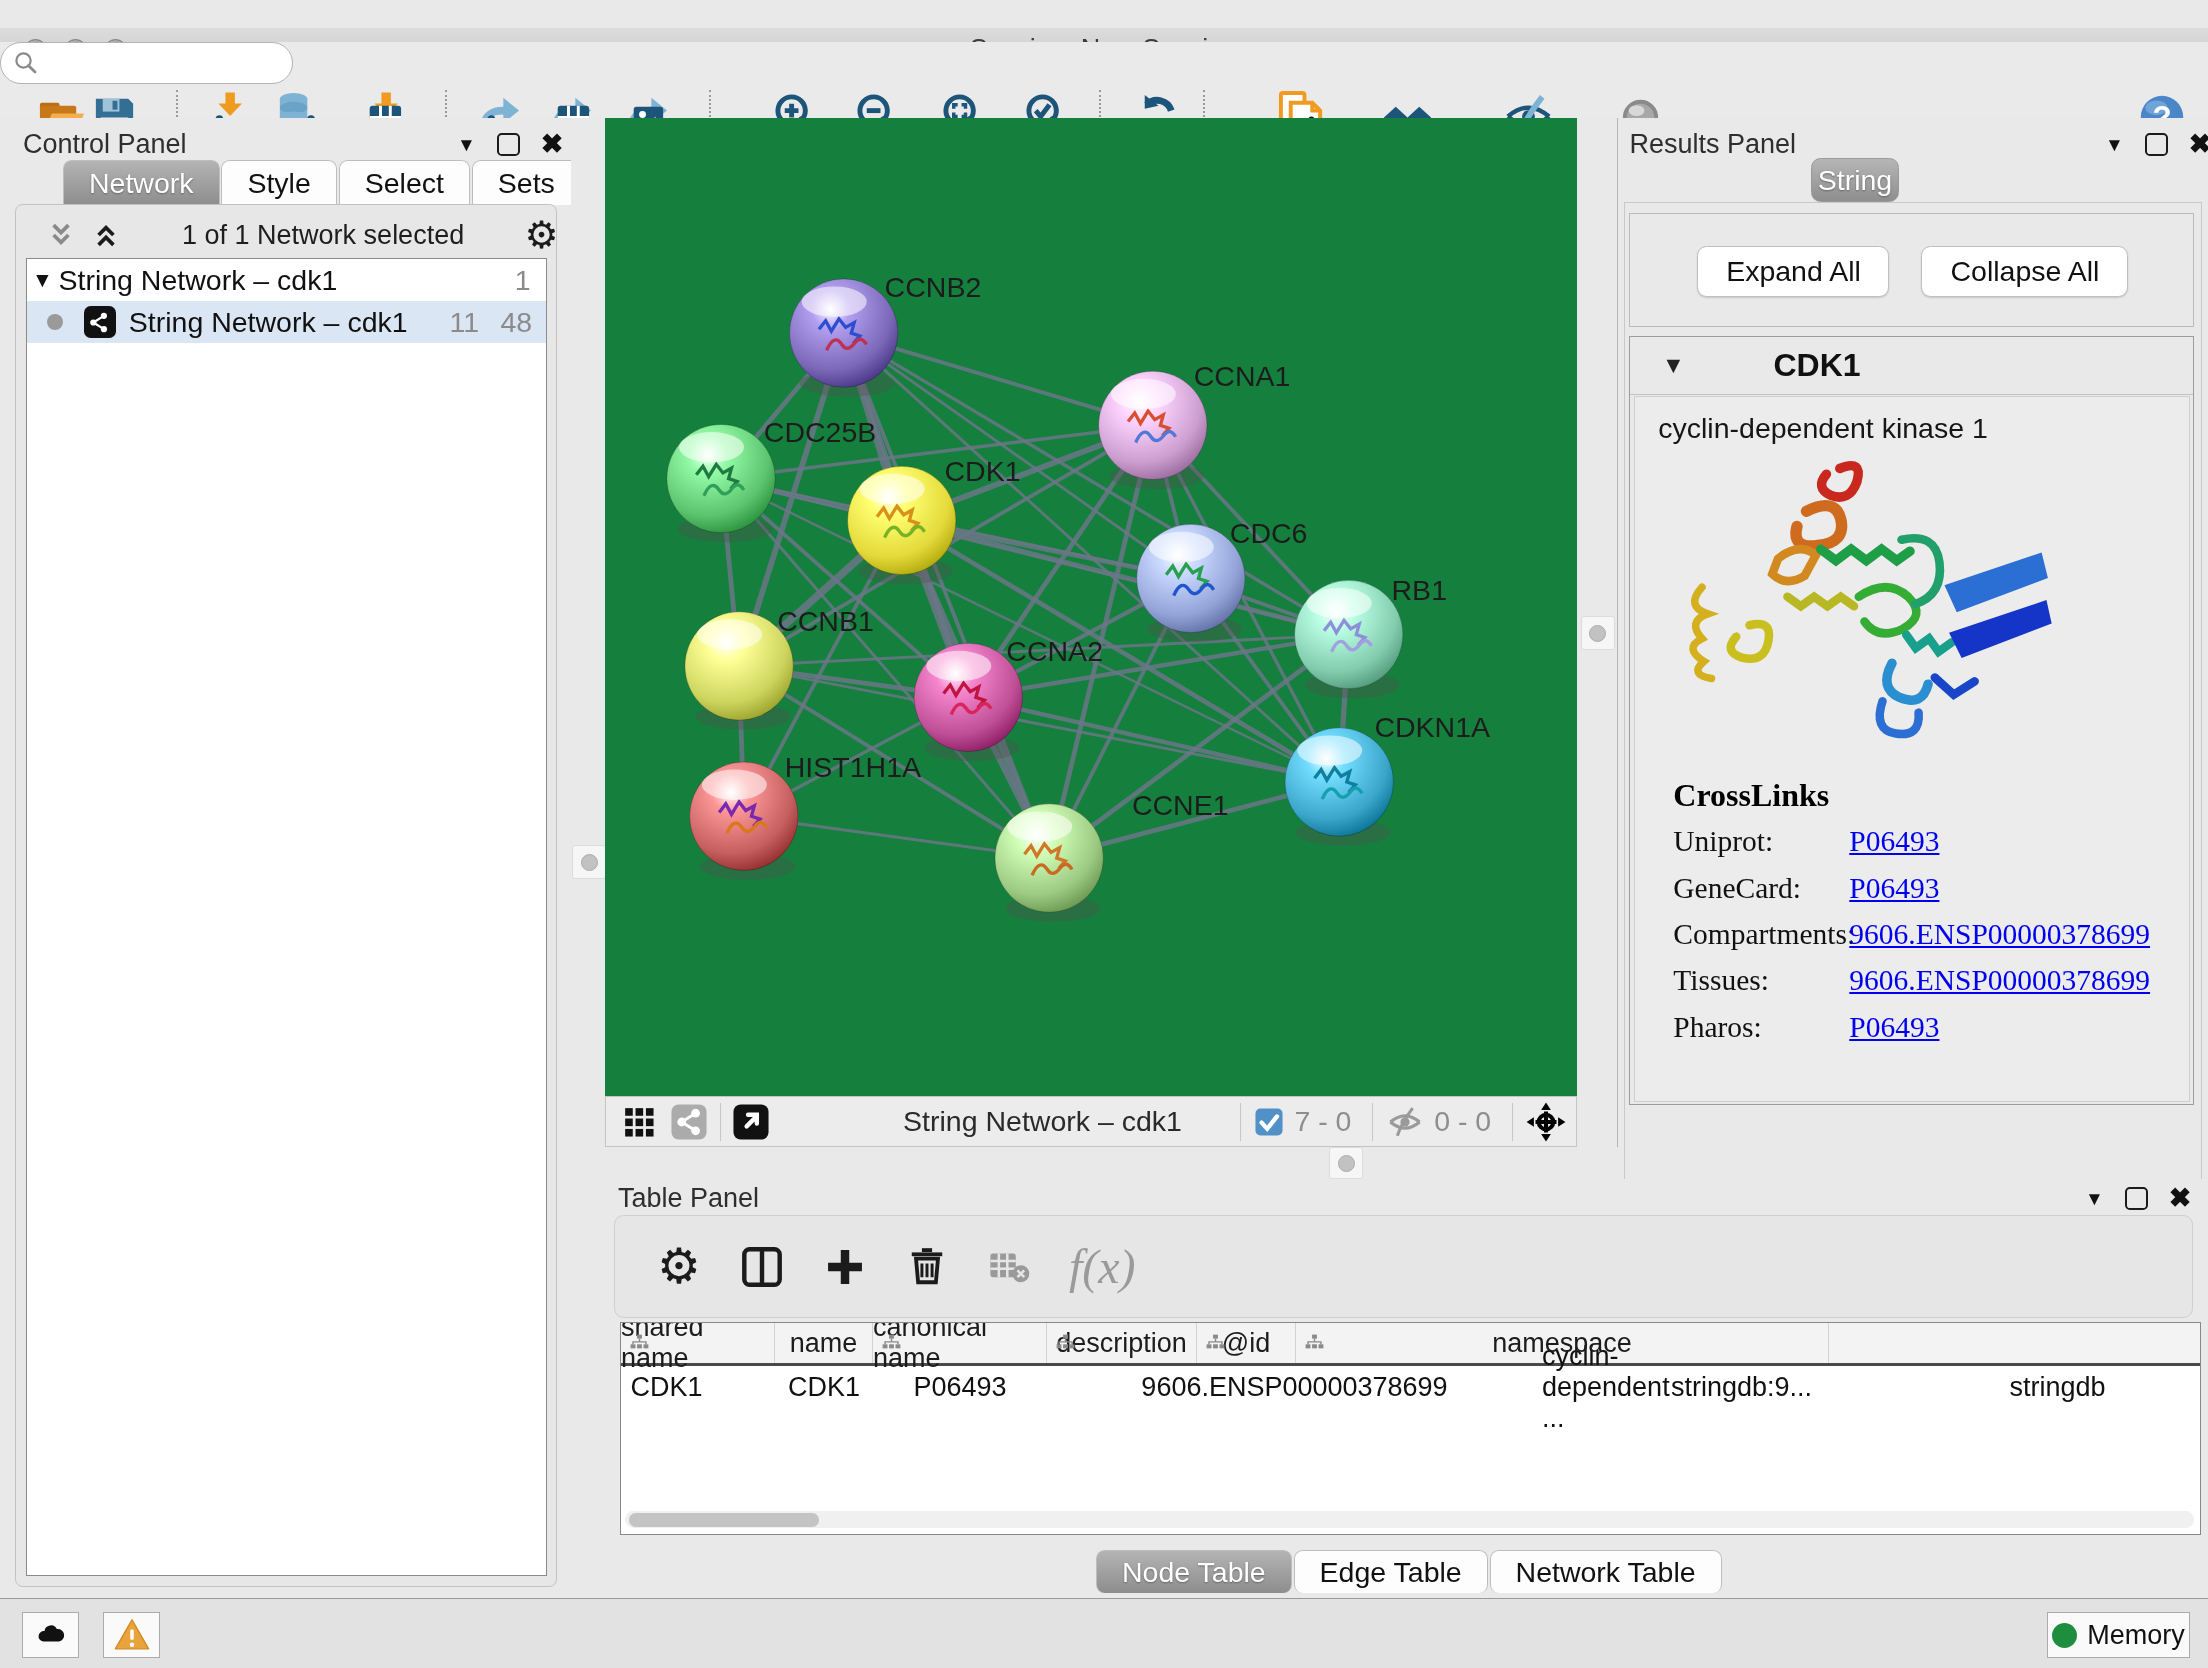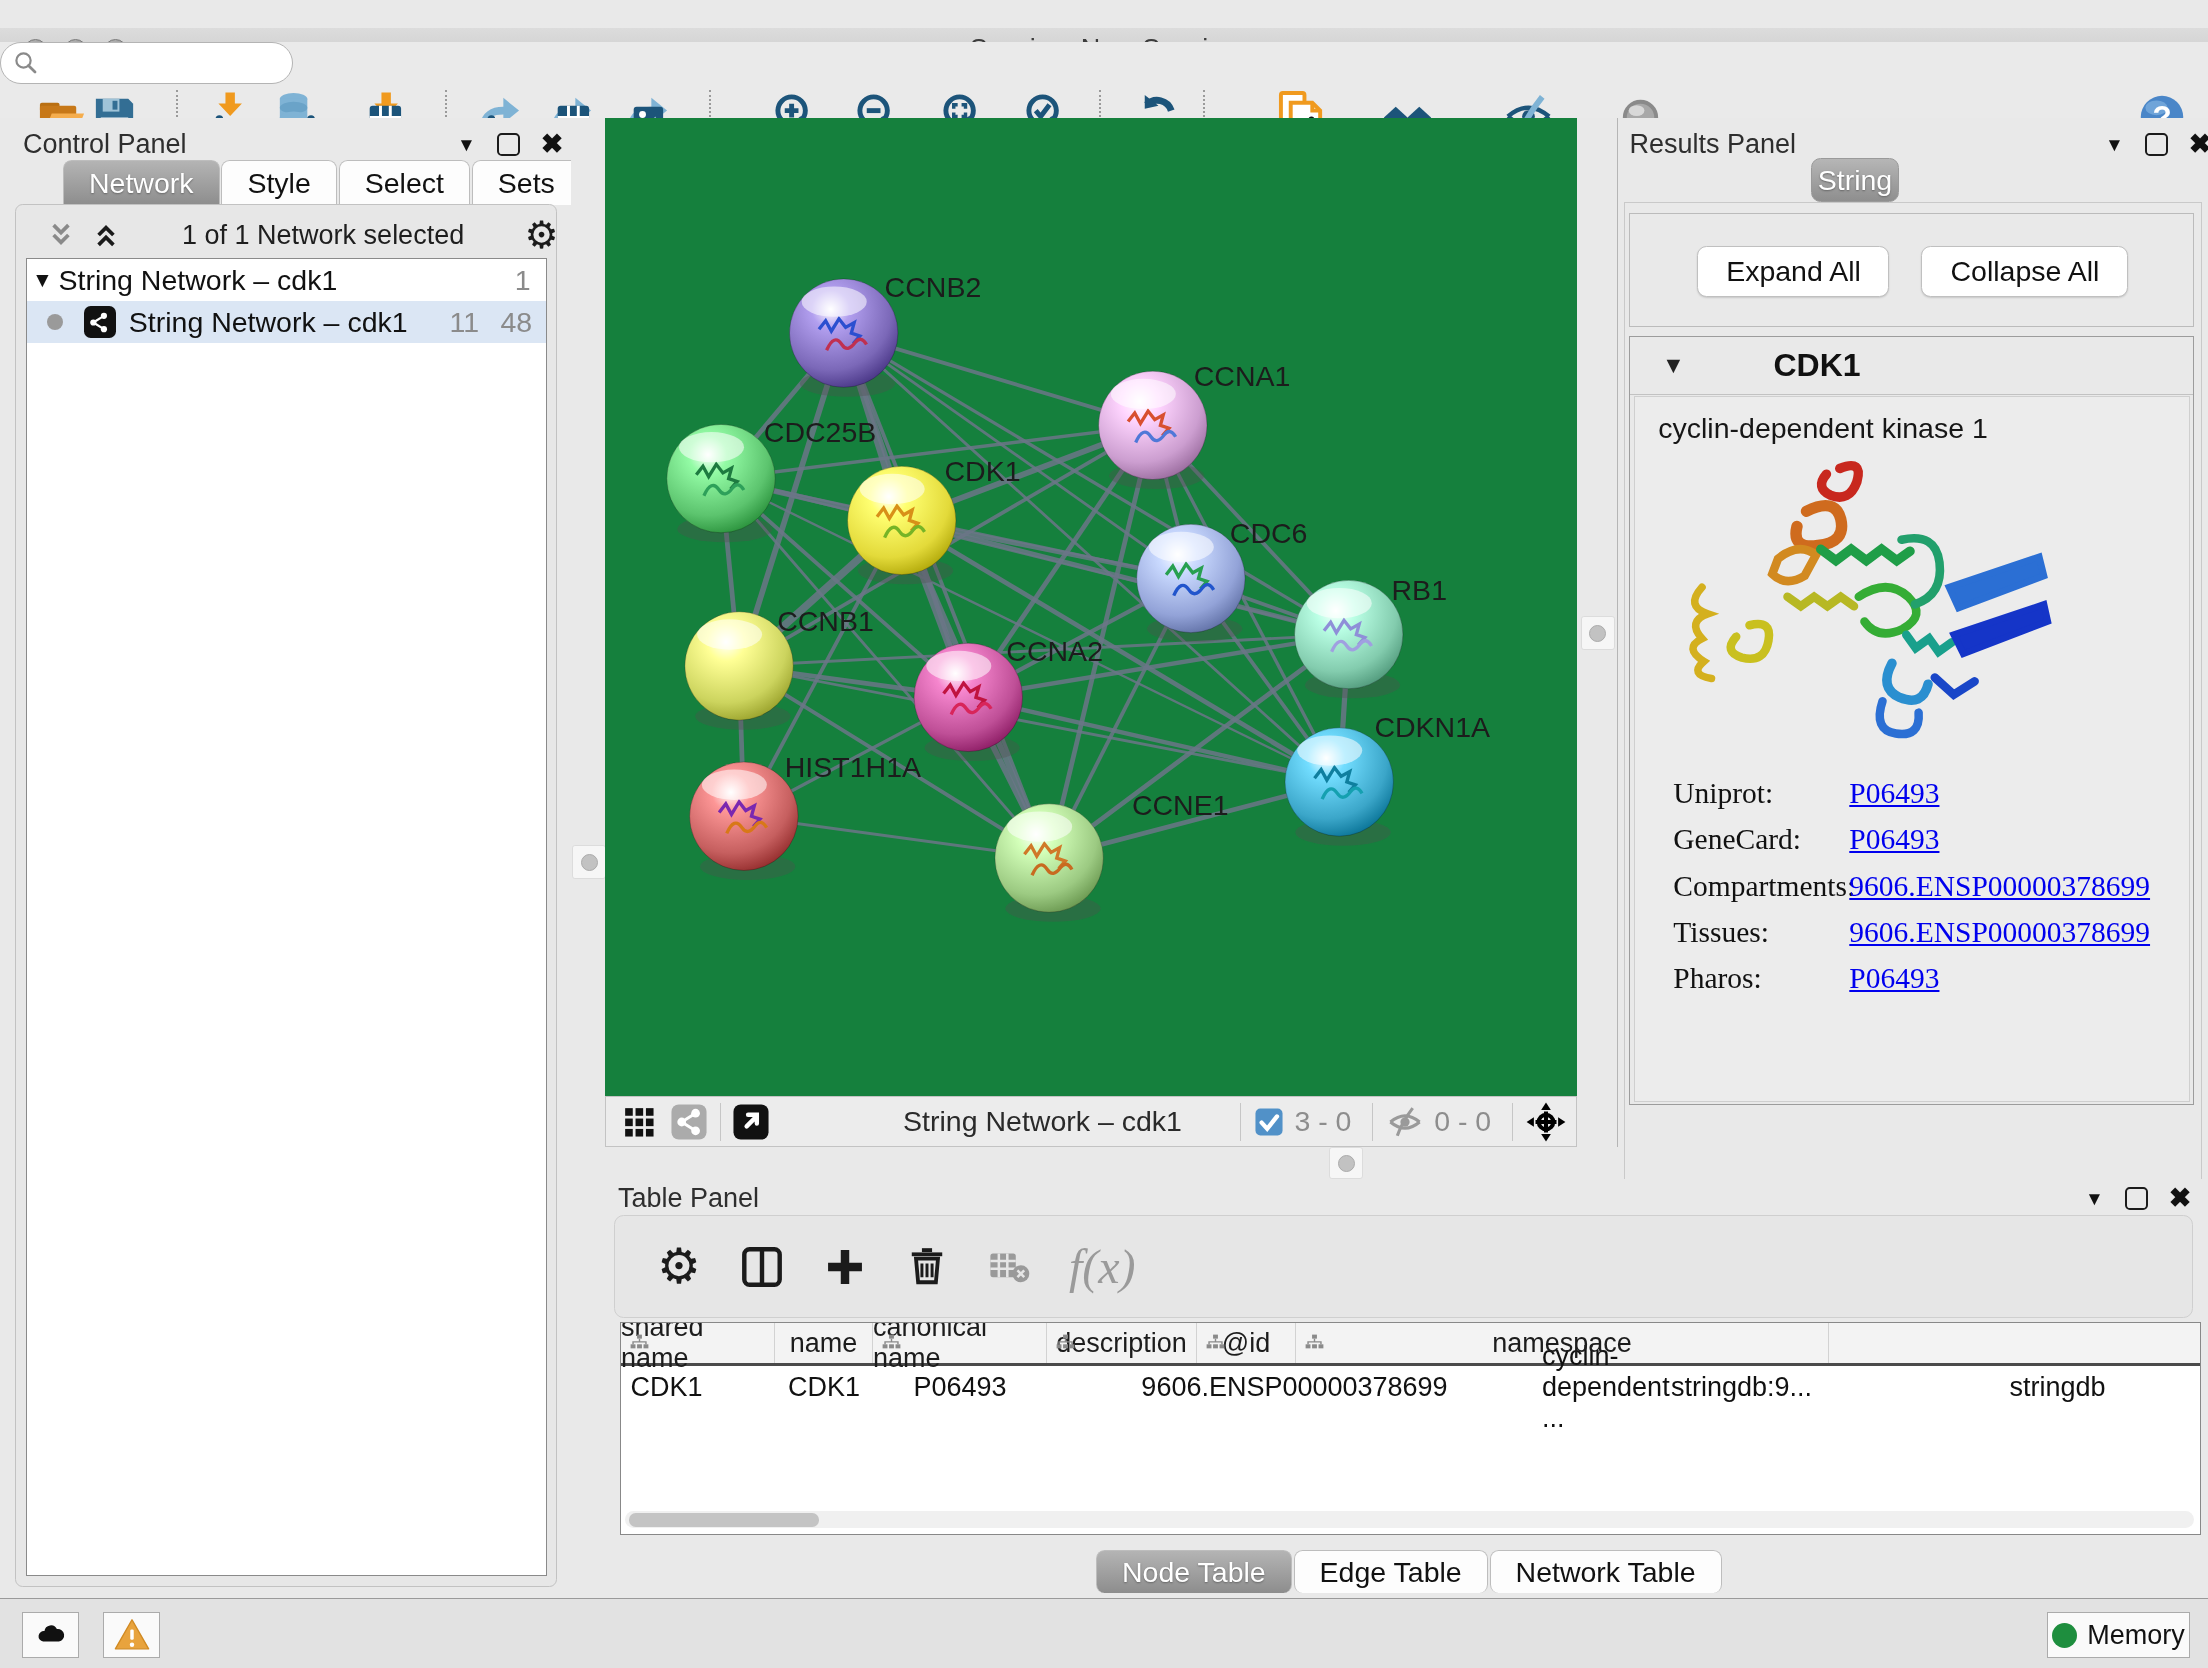--- a/index.html
+++ b/index.html
@@ -632,21 +632,21 @@
     <rect x="2" y="2" width="48" height="48" rx="10" fill="#111"></rect>
     <path d="M20 32 L34 18 M22 16 h12 v12" stroke="#fff" stroke-width="6" fill="none" stroke-linecap="round"></path>
   </svg>
   <span id="net-name" style="margin-left:133px">String Network – cdk1</span>
   <span style="flex:1"></span>
   <span class="nb-sep"></span>
   <svg width="32" height="32" viewBox="0 0 52 52">
     <rect x="4" y="4" width="44" height="44" rx="8" fill="#5191c8"></rect>
     <path d="M14 27 l9 10 16-20" stroke="#fff" stroke-width="7" fill="none" stroke-linecap="round"></path>
   </svg>
-  <span class="nb-count">3 - 0</span>
+  <span class="nb-count">7 - 0</span>
   <span class="nb-sep"></span>
   <svg width="40" height="40" viewBox="0 0 52 52">
     <g fill="none" stroke="#9a9a9a" stroke-width="4">
         <path d="M7 26 q19 -16 38 0"></path>
         <path d="M7 26 q19 16 38 0"></path>
       </g>
     <circle cx="26" cy="26" r="6" fill="#9a9a9a"></circle>
     <path d="M36 8 Q22 26 16 44" stroke="#9a9a9a" stroke-width="4" fill="none"></path>
   </svg>
   <span class="nb-count">0 - 0</span>
@@ -707,20 +707,21 @@
             <path d="M250 90 q36 -8 40 24 q4 34 -26 44" stroke="#22a06c" stroke-width="9"></path>
             <path d="M255 190 l10 14 l14 -10 l10 14 l14 -10" stroke="#19a08c" stroke-width="9"></path>
             <path d="M300 140 L395 108 L400 128 L310 162 Z" stroke="#2b6fd4" stroke-width="7" fill="#2b6fd4"></path>
             <path d="M305 190 L400 158 L404 176 L315 210 Z" stroke="#1535c8" stroke-width="7" fill="#1535c8"></path>
             <path d="M240 220 q-14 26 8 36 q24 10 30 -14" stroke="#2a8fd0" stroke-width="10"></path>
             <path d="M230 260 q-10 30 14 34 q26 4 24 -22" stroke="#2b6fd4" stroke-width="9"></path>
             <path d="M285 235 l20 18 l22 -14" stroke="#1946c8" stroke-width="9"></path>
           </g>
         </svg>
         <div id="crosslinks" class="abs">
+          <div id="cl-title">CrossLinks</div>
           <div id="cl-rows">
               <div class="cl-row">
                 <span class="cl-label">Uniprot:</span>
                 <span class="cl-val">P06493</span>
               </div>
               <div class="cl-row">
                 <span class="cl-label">GeneCard:</span>
                 <span class="cl-val">P06493</span>
               </div>
               <div class="cl-row">

